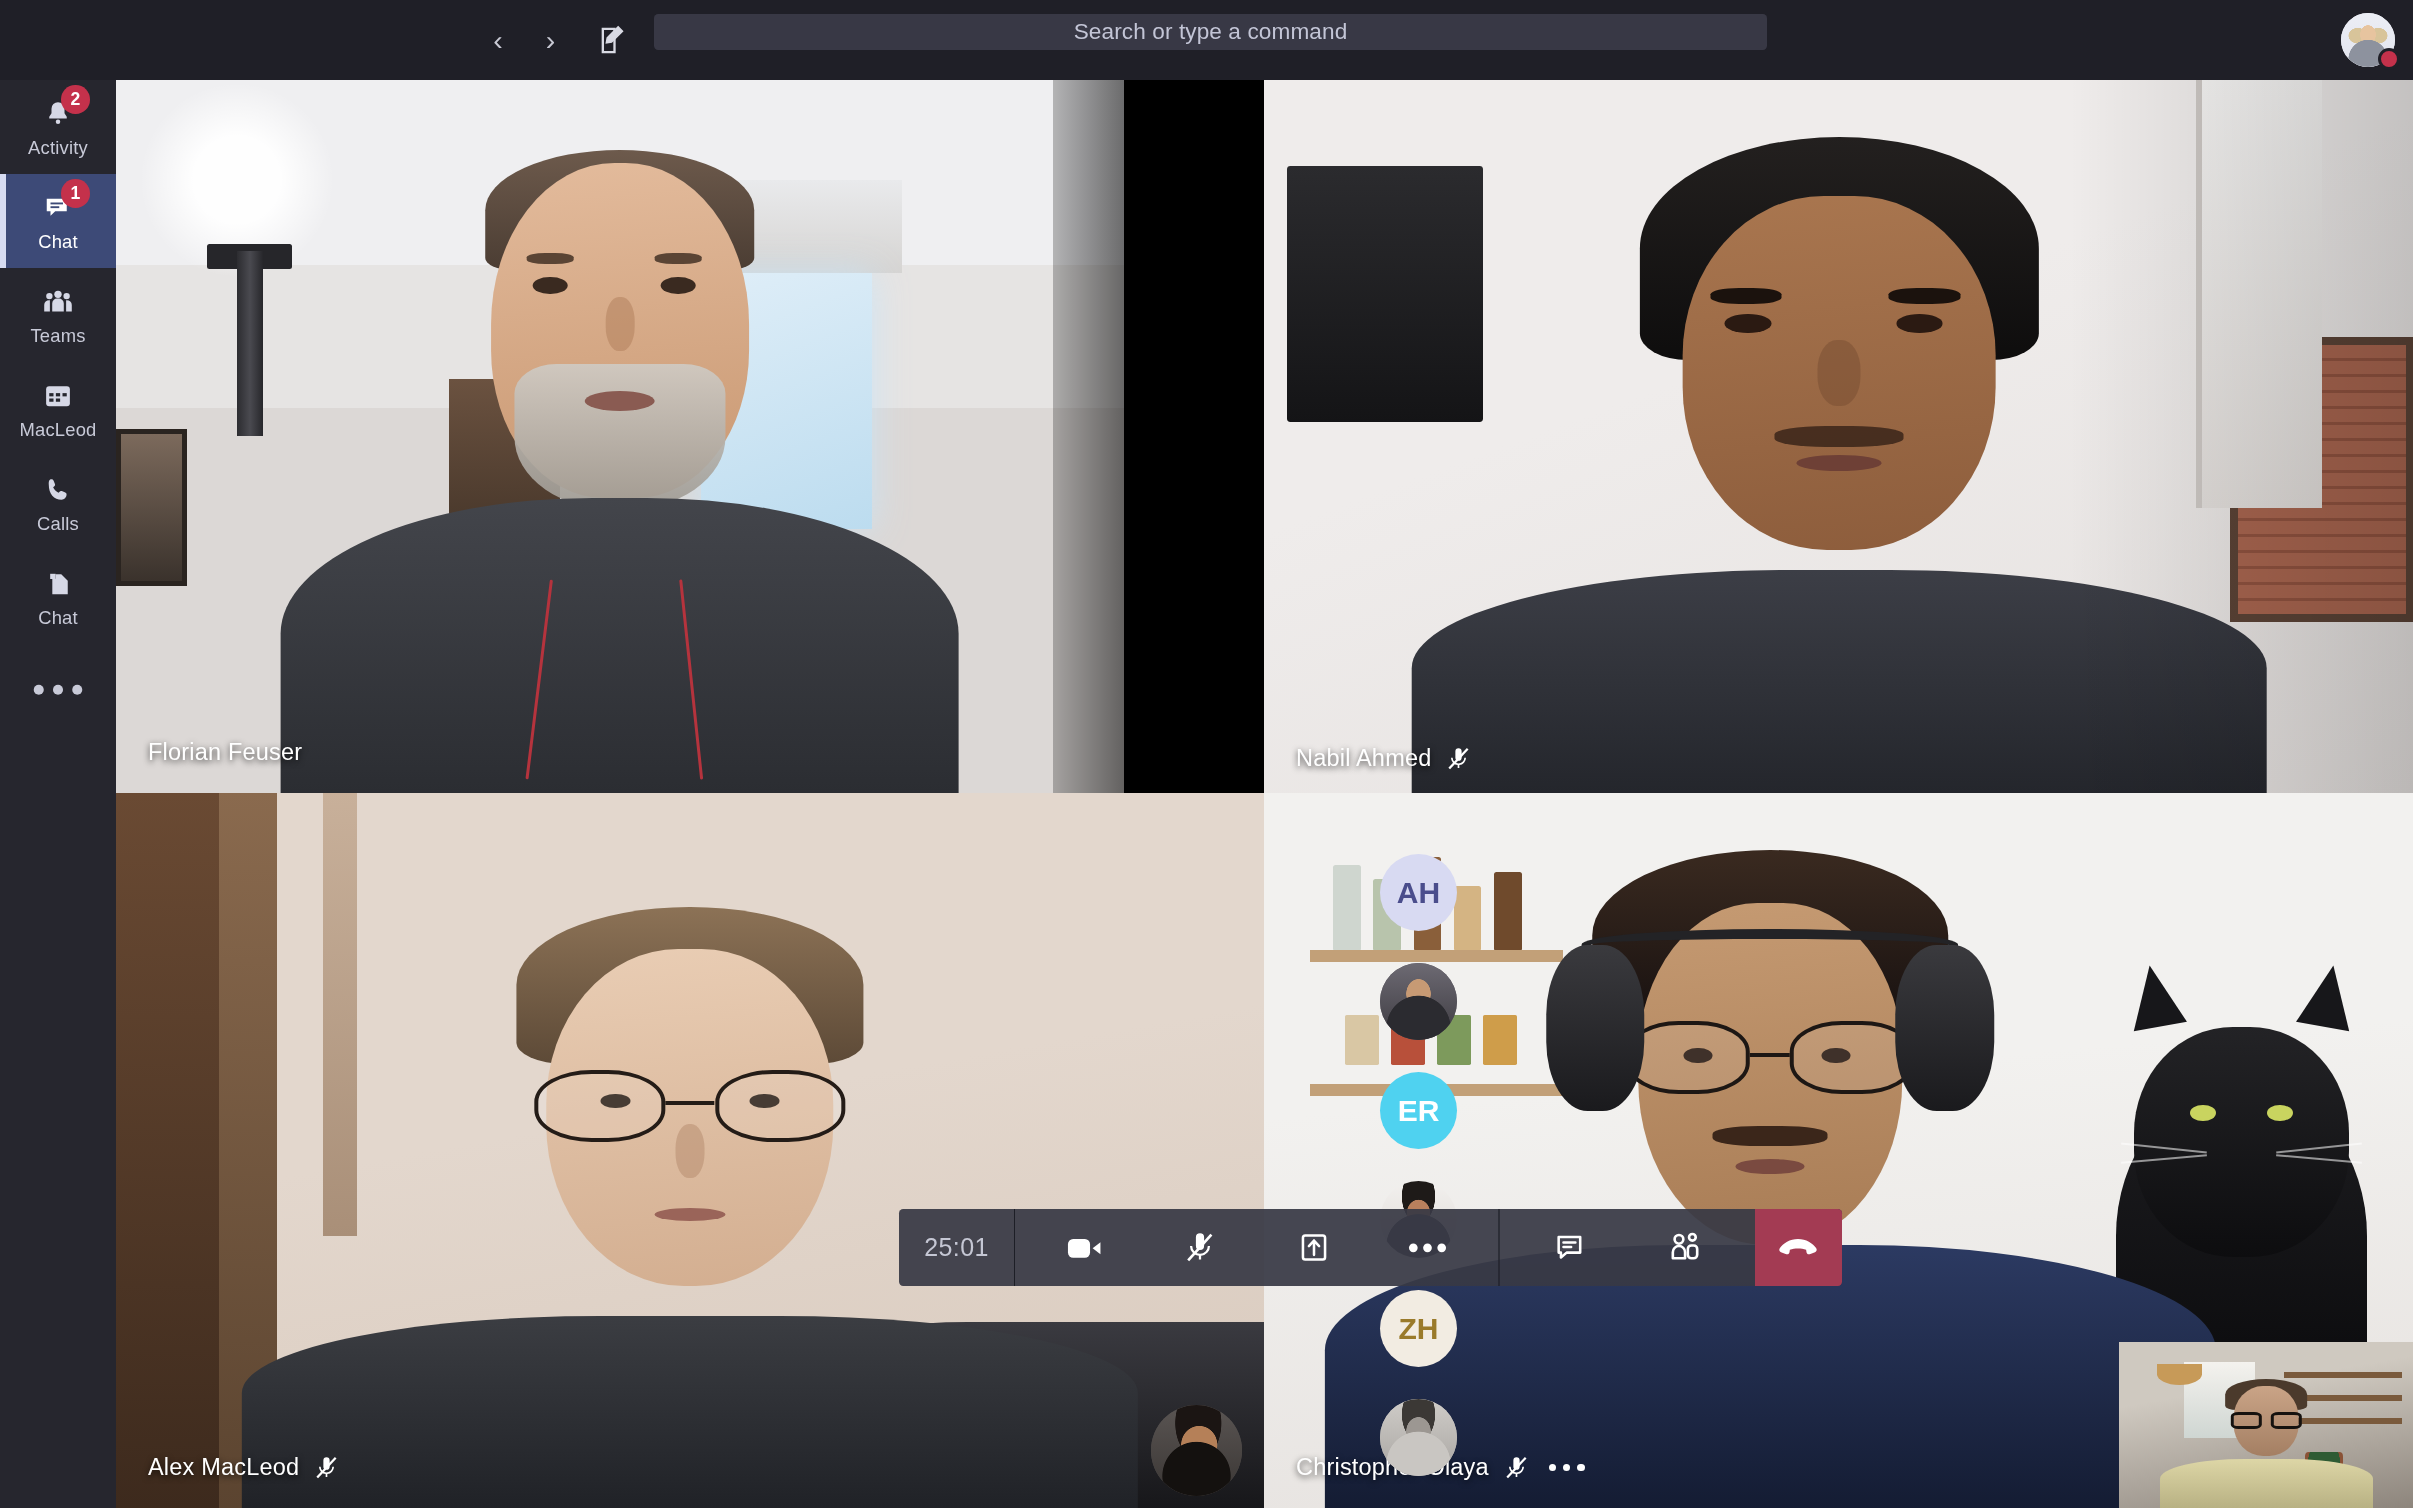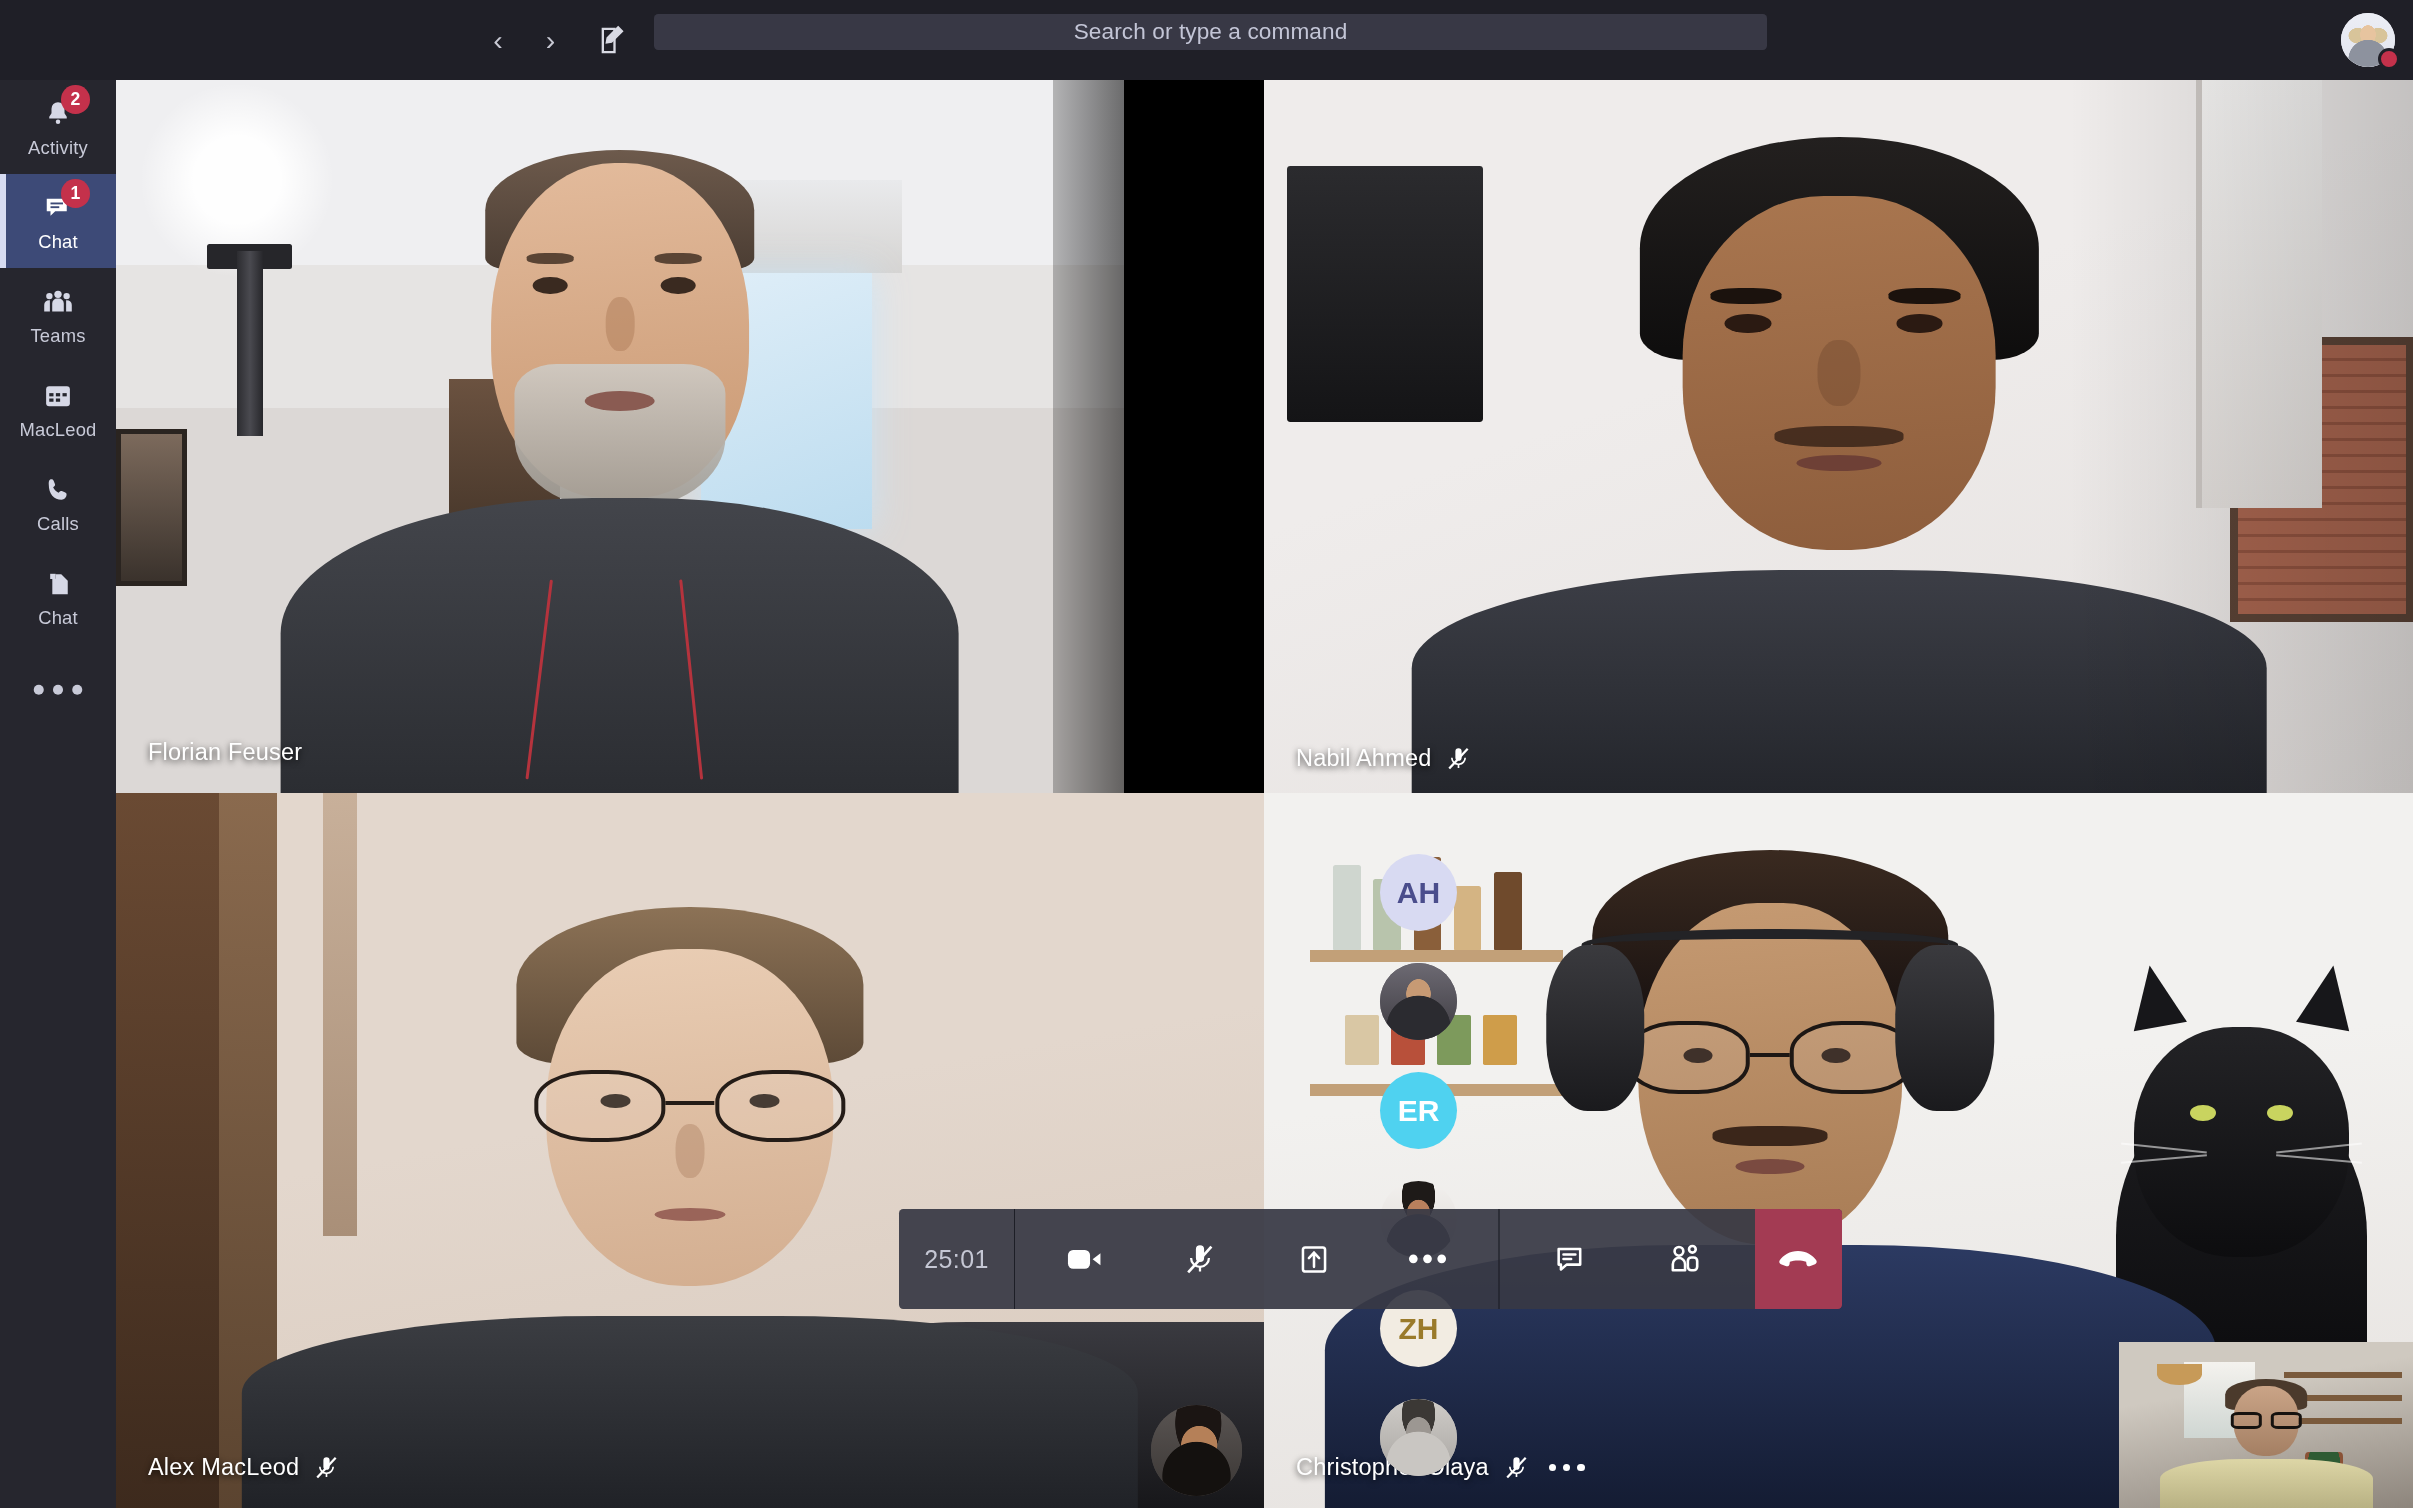--- a/index.html
+++ b/index.html
@@ -402,21 +402,21 @@
     width:46%; height:54%; border-radius:45%; background:linear-gradient(#caa487,#a47f63); }
   .selfpip .pp .gl{ position:absolute; left:50%; top:26%; transform:translateX(-50%); width:50%; height:13%; }
   .selfpip .pp .gl .ln{ position:absolute; top:0; width:44%; height:100%;
     border:3.4px solid #16120f; border-radius:25%; }
   .selfpip .pp .gl .ln.l{ left:0; } .selfpip .pp .gl .ln.r{ right:0; }
   .selfpip .pp .bd{ position:absolute; left:50%; bottom:0; transform:translateX(-50%);
     width:150%; height:38%; border-radius:40% 40% 0 0; background:linear-gradient(#ddd6a6,#b8b183); }
 
   
   .callbar{
-    position:absolute; left:899px; top:1209px; height:100px;
+    position:absolute; left:899px; top:1209px; height:77px;
     background:rgba(56,57,69,.93); border-radius:4.2px;
     display:flex; align-items:stretch; z-index:35; overflow:hidden;gap:27px;
   }
   .cb-timer{
     width:116px; display:flex; align-items:center; justify-content:center;
     color:#c5c7d4; font-size:25px; letter-spacing:0.4px;
     border-right:1.7px solid #1d1e26;
   }
   .cb-btn{
     width:87px; display:flex; align-items:center; justify-content:center; cursor:pointer;

